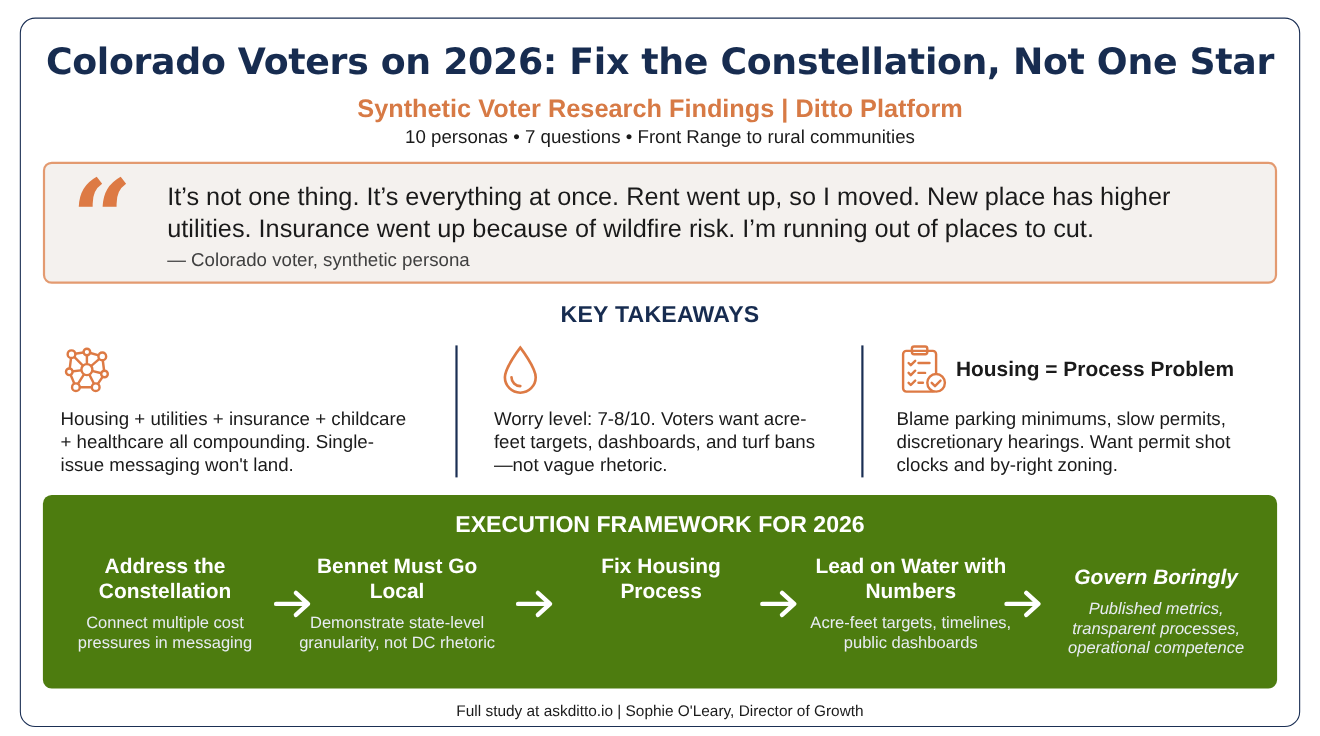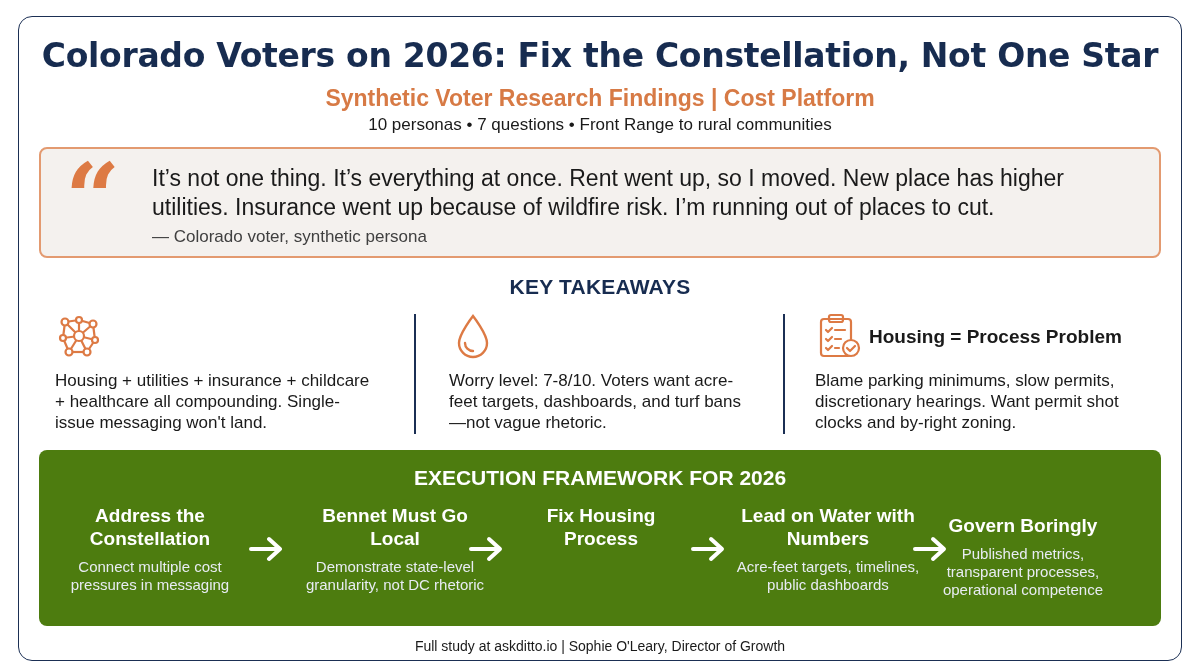--- a/index.html
+++ b/index.html
@@ -74,21 +74,21 @@
   }
   .footer-wrap { display: inline-block; background: #fff; padding: 0 10px; }
   .footer a { color: #1a1a1a; }
 </style>
 </head>
 <body>
 
 <div class="frame"></div>
 
 <div class="title">Colorado Voters on 2026: Fix the Constellation, Not One Star</div>
-<div class="subtitle">Synthetic Voter Research Findings | Cost Platform</div>
+<div class="subtitle">Synthetic Voter Research Findings | Ditto Platform</div>
 <div class="meta">10 personas • 7 questions • Front Range to rural communities</div>
 
 <div class="quote-box">
   <div class="quote-mark">“</div>
   <div class="quote-text">It’s not one thing. It’s everything at once. Rent went up, so I moved. New place has higher utilities. Insurance went up because of wildfire risk. I’m running out of places to cut.</div>
   <div class="quote-attr">— Colorado voter, synthetic persona</div>
 </div>
 
 <div class="kt-heading">KEY TAKEAWAYS</div>
 
@@ -159,21 +159,21 @@
   <div class="exec-heading">EXECUTION FRAMEWORK FOR 2026</div>
 
   <div class="step" style="left:16px; width:190px;">
     <div class="st-title">Address the Constellation</div>
     <div class="st-body">Connect multiple cost pressures in messaging</div>
   </div>
   <svg class="arrow" style="left:208px;" viewBox="0 0 40 30">
     <path d="M4 15 H32 M22 5 L33 15 L22 25" fill="none" stroke="#fff" stroke-width="4" stroke-linecap="round" stroke-linejoin="round"></path>
   </svg>
 
-  <div class="step" style="left:266px; width:180px;">
+  <div class="step" style="left:232px; width:180px;">
     <div class="st-title">Bennet Must Go Local</div>
     <div class="st-body">Demonstrate state-level granularity, not DC rhetoric</div>
   </div>
   <svg class="arrow" style="left:428px;" viewBox="0 0 40 30">
     <path d="M4 15 H32 M22 5 L33 15 L22 25" fill="none" stroke="#fff" stroke-width="4" stroke-linecap="round" stroke-linejoin="round"></path>
   </svg>
 
   <div class="step" style="left:472px; width:180px;">
     <div class="st-title">Fix Housing Process</div>
   </div>
@@ -182,21 +182,21 @@
   </svg>
 
   <div class="step" style="left:694px; width:190px;">
     <div class="st-title">Lead on Water with Numbers</div>
     <div class="st-body">Acre-feet targets, timelines, public dashboards</div>
   </div>
   <svg class="arrow" style="left:872px;" viewBox="0 0 40 30">
     <path d="M4 15 H32 M22 5 L33 15 L22 25" fill="none" stroke="#fff" stroke-width="4" stroke-linecap="round" stroke-linejoin="round"></path>
   </svg>
 
-  <div class="step" style="left:884px; width:200px; top:64px;">
+  <div class="step" style="left:912px; width:200px; top:64px;font-style:italic;">
     <div class="st-title">Govern Boringly</div>
     <div class="st-body">Published metrics, transparent processes, operational competence</div>
   </div>
 </div>
 
 <div class="footer">
   <span class="footer-wrap">
     <span>Full study at </span><a>askditto.io</a><span> | Sophie O'Leary, Director of Growth</span>
   </span>
 </div>

